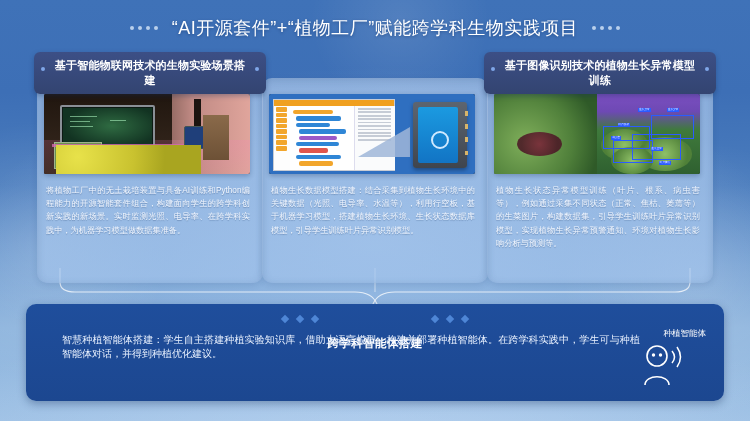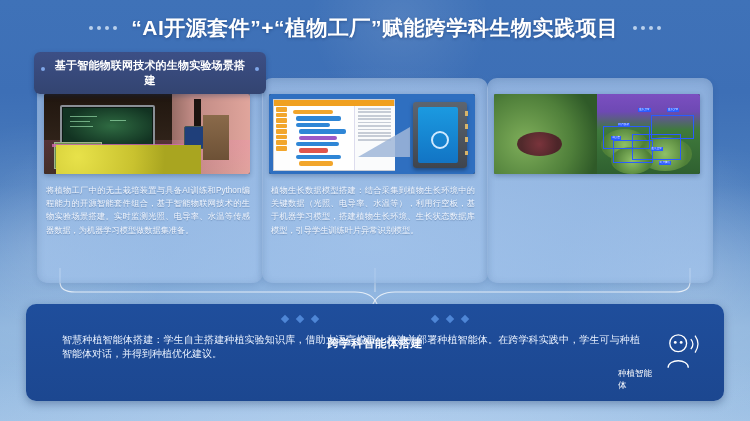--- a/index.html
+++ b/index.html
@@ -20,21 +20,21 @@
   .glow.a{left:-90px;top:120px;width:260px;height:260px;background:radial-gradient(circle,rgba(255,255,255,.16),rgba(255,255,255,0) 70%);}
   .glow.b{right:-90px;top:140px;width:280px;height:280px;background:radial-gradient(circle,rgba(255,255,255,.16),rgba(255,255,255,0) 70%);}
   .glow.c{left:300px;top:-60px;width:200px;height:160px;background:radial-gradient(circle,rgba(255,255,255,.10),rgba(255,255,255,0) 70%);}
 
   
   .title-row{
     position:absolute;left:0;top:8px;width:750px;height:40px;
     display:flex;align-items:center;justify-content:center;gap:14px;
   }
   .title{
-    font-size:21px;font-weight:bold;color:#ffffff;letter-spacing:.5px;
+    font-size:18px;font-weight:normal;color:#ffffff;letter-spacing:.5px;
     white-space:nowrap;text-shadow:0 1px 3px rgba(10,40,90,.45);
   }
   .dotgroup{display:flex;gap:4px;align-items:center;}
   .dotgroup i{display:block;width:4px;height:4px;border-radius:50%;background:#cfe0f5;opacity:.85;}
 
   
   .cards{position:absolute;left:0;top:52px;width:750px;height:238px;}
   .card{
     position:absolute;top:0;width:232px;height:238px;
   }
@@ -138,21 +138,21 @@
   .bh-txt{font-size:11.5px;font-weight:bold;color:#ffffff;letter-spacing:.4px;margin-top:48px;}
   .dia{display:flex;gap:9px;align-items:center;}
   .dia i{display:block;width:6px;height:6px;background:#4e86d6;transform:rotate(45deg);}
   .bottom-text{
     position:absolute;left:36px;top:29px;width:578px;
     font-size:10px;line-height:14px;color:#eaf2ff;text-align:justify;
   }
   .bottom-text p{margin:0 0 3px 0;}
   .agent{
     position:absolute;right:14px;top:24px;width:92px;height:66px;
-    display:flex;flex-direction:row;align-items:flex-start;
+    display:flex;flex-direction:column;align-items:center;
   }
   .agent .alabel{font-size:8.5px;color:#ffffff;margin-bottom:2px;align-self:flex-end;padding-right:4px;}
   .agent .aicon{width:62px;height:44px;}
 </style>
 </head>
 <body>
 
 <div class="stage">
 
   <div class="glow a"></div>
@@ -196,21 +196,21 @@
             <div class="ln" style="left:52%;top:30%;width:18%"></div>
           </div>
           <div class="thumb"></div>
           <div class="rack"></div>
           <div class="pole"></div>
           <div class="tab"></div>
           <div class="post"></div>
           <div class="plants"></div>
         </div>
       </div>
-      <div class="card-text">将植物工厂中的无土栽培装置与具备AI训练和Python编程能力的开源智能套件组合，基于智能物联网技术的生物实验场景搭建。实时监测光照、电导率、水温等传感器数据，为机器学习模型做数据集准备。</div>
+      <div class="card-text">将植物工厂中的无土栽培装置与具备AI训练和Python编程能力的开源智能套件组合，构建面向学生的跨学科创新实践的新场景。实时监测光照、电导率、在跨学科实践中，为机器学习模型做数据集准备。</div>
     </div>
 
     <div class="card c2">
       <div class="card-body"></div>
       <div class="card-photo">
         <div class="p2">
           <div class="ide">
             <div class="bar"></div>
             <div class="side">
                 <i></i>
@@ -256,20 +256,25 @@
             <div class="pin" style="top:54%"></div>
             <div class="pin" style="top:74%"></div>
           </div>
         </div>
       </div>
       <div class="card-text">植物生长数据模型搭建：结合采集到植物生长环境中的关键数据（光照、电导率、水温等），利用行空板，基于机器学习模型，搭建植物生长环境、生长状态数据库模型，引导学生训练叶片异常识别模型。</div>
     </div>
 
     <div class="card c3">
       <div class="card-body"></div>
+      <div class="card-head">
+        <span class="head-dot l"></span>
+        <span class="htxt">基于图像识别技术的植物生长异常模型训练</span>
+        <span class="head-dot r"></span>
+      </div>
       <div class="card-photo">
         <div class="p3">
           <div class="half lhalf">
             <div class="red"></div>
           </div>
           <div class="half rhalf">
             <div class="leaf" style="left:4%;top:44%;width:46%;height:40%"></div>
             <div class="leaf" style="left:40%;top:54%;width:52%;height:42%"></div>
             <div class="leaf" style="left:14%;top:66%;width:40%;height:34%"></div>
             <div class="box" style="left:6%;top:40%;width:44%;height:26%"></div>
@@ -278,20 +283,21 @@
             <div class="box" style="left:16%;top:58%;width:36%;height:26%"></div>
             <div class="lab" style="left:40%;top:18%">生长异常</div>
             <div class="lab" style="left:68%;top:18%">生长异常</div>
             <div class="lab" style="left:20%;top:36%">叶片焦枯</div>
             <div class="lab" style="left:14%;top:53%">病虫害</div>
             <div class="lab" style="left:52%;top:66%">生长正常</div>
             <div class="lab" style="left:60%;top:84%">叶片萎蔫</div>
           </div>
         </div>
       </div>
+      <div class="card-text">植物生长状态异常模型训练（叶片、根系、病虫害等），例如通过采集不同状态（正常、焦枯、萎蔫等）的生菜图片，构建数据集，引导学生训练叶片异常识别模型，实现植物生长异常预警通知、环境对植物生长影响分析与预测等。</div>
     </div>
   </div>
 
   <div class="connectors">
     <svg width="750" height="52" viewBox="0 0 750 52">
       <path d="M60 6 L60 20 Q60 30 75 30 L355 30 Q372 30 377 42 L375 44" fill="none" stroke="#ffffff" stroke-width="1.1" opacity=".75"></path>
       <path d="M690 6 L690 20 Q690 30 675 30 L395 30 Q378 30 373 42 L375 44" fill="none" stroke="#ffffff" stroke-width="1.1" opacity=".75"></path>
       <path d="M375 6 L375 30" fill="none" stroke="#ffffff" stroke-width="1.1" opacity=".5"></path>
     </svg>
   </div>

